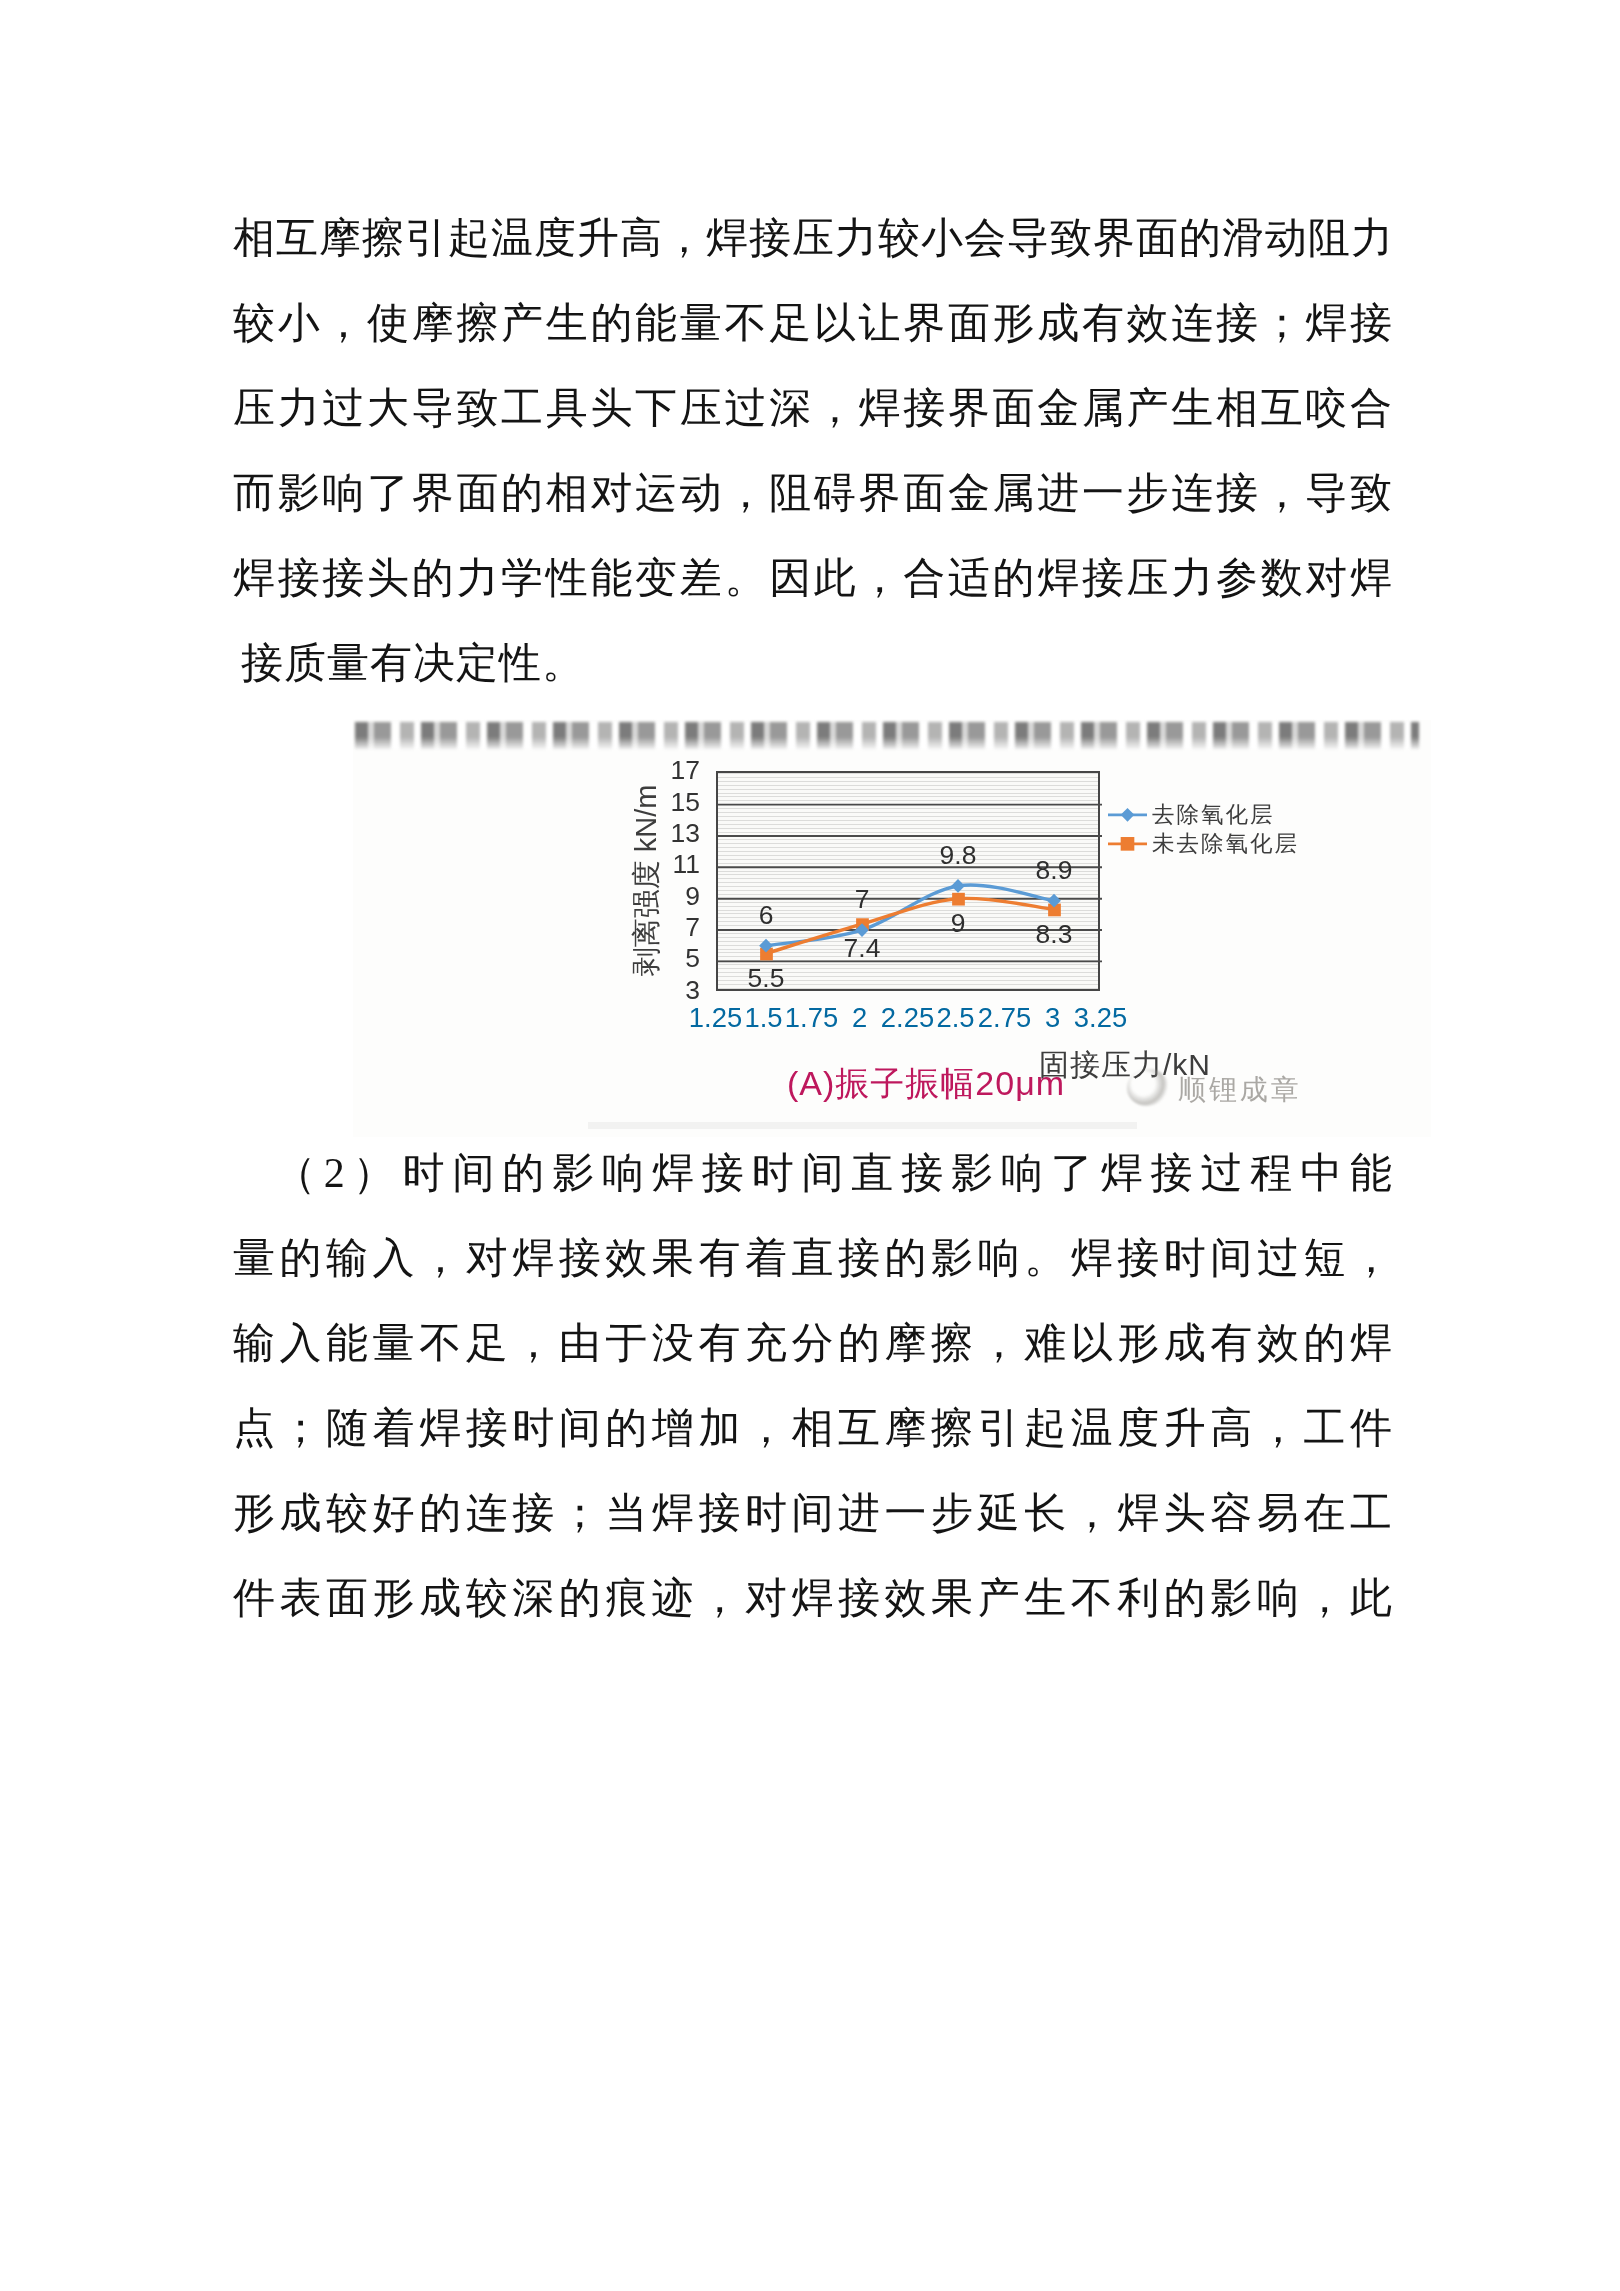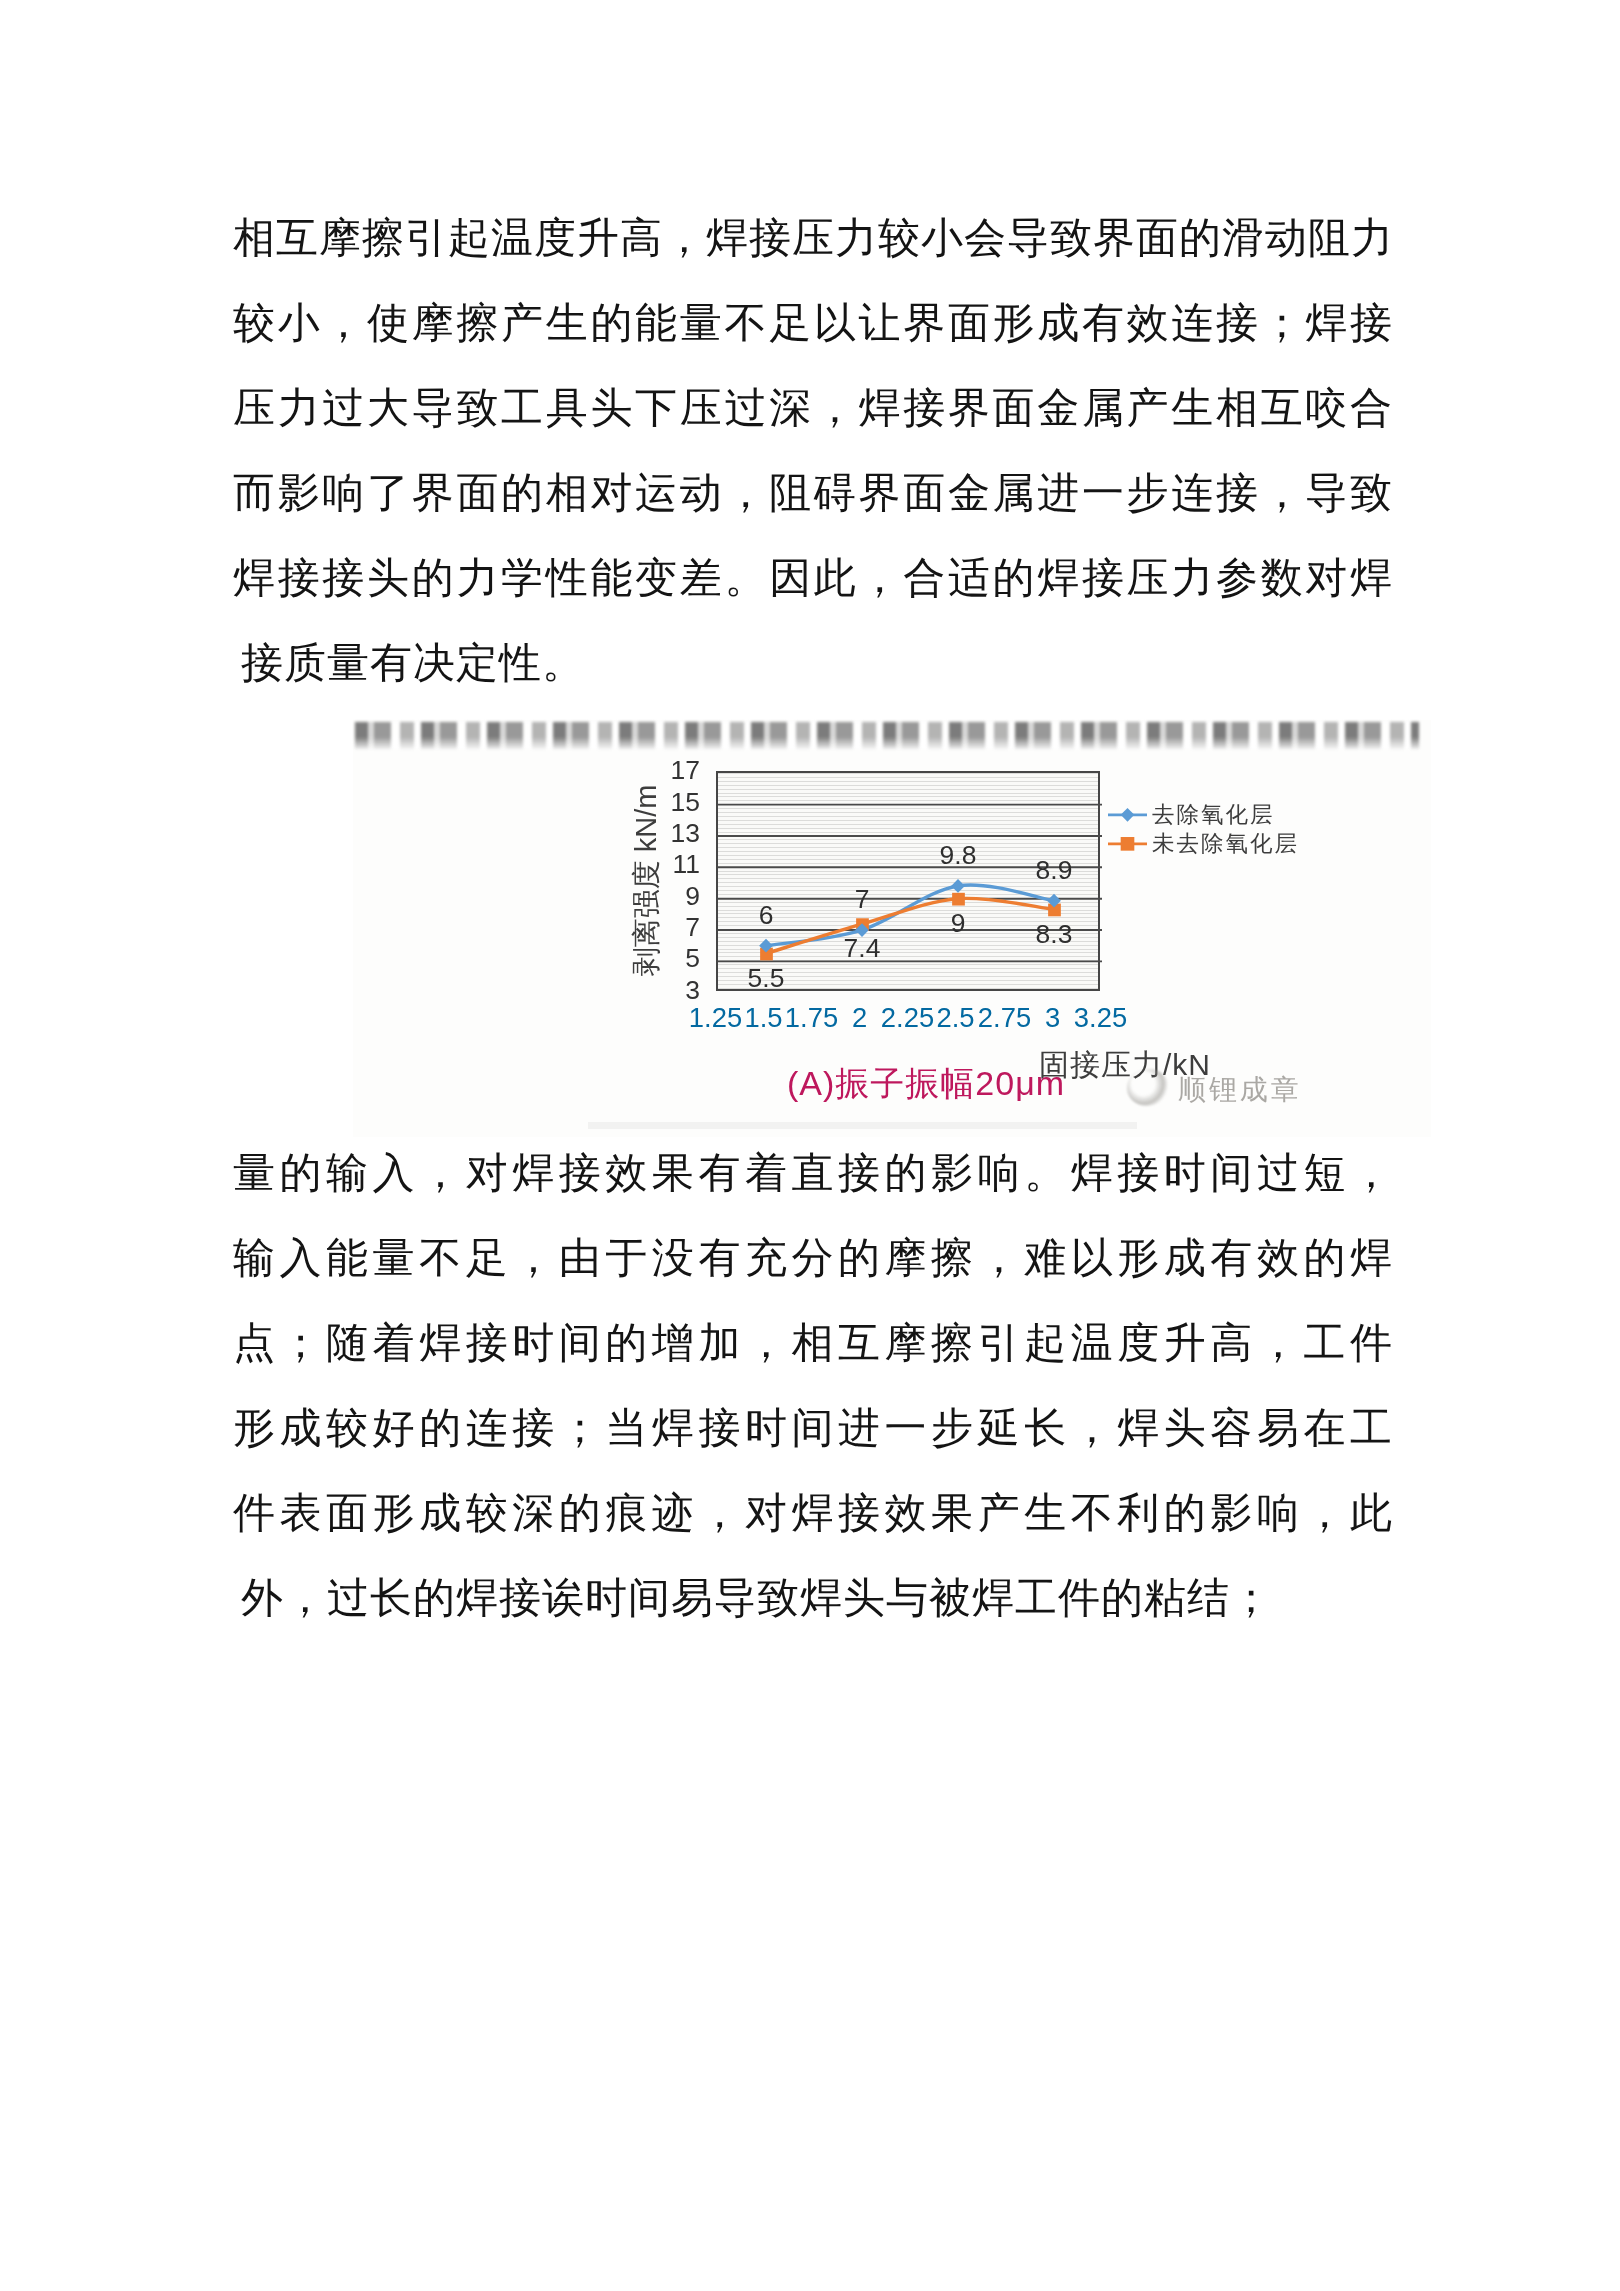--- a/index.html
+++ b/index.html
@@ -237,22 +237,22 @@
 
     <div class="fig-caption">(A)振子振幅20μm</div>
     <div class="watermark">
       <span class="wm-logo"></span>
       <span class="wm-text">顺锂成章</span>
     </div>
     <div class="fig-bottom-smudge"></div>
   </div>
 
   <div class="textblock" id="para2">
+    <div class="tline indent">（2）时间的影响焊接时间直接影响了焊接过程中能</div>
     <div class="tline">量的输入，对焊接效果有着直接的影响。焊接时间过短，</div>
     <div class="tline">输入能量不足，由于没有充分的摩擦，难以形成有效的焊</div>
     <div class="tline">点；随着焊接时间的增加，相互摩擦引起温度升高，工件</div>
     <div class="tline">形成较好的连接；当焊接时间进一步延长，焊头容易在工</div>
     <div class="tline">件表面形成较深的痕迹，对焊接效果产生不利的影响，此</div>
-    <div class="tline no-fill">外，过长的焊接诶时间易导致焊头与被焊工件的粘结；</div>
   </div>
 
 </div>
 
 
 </body></html>

